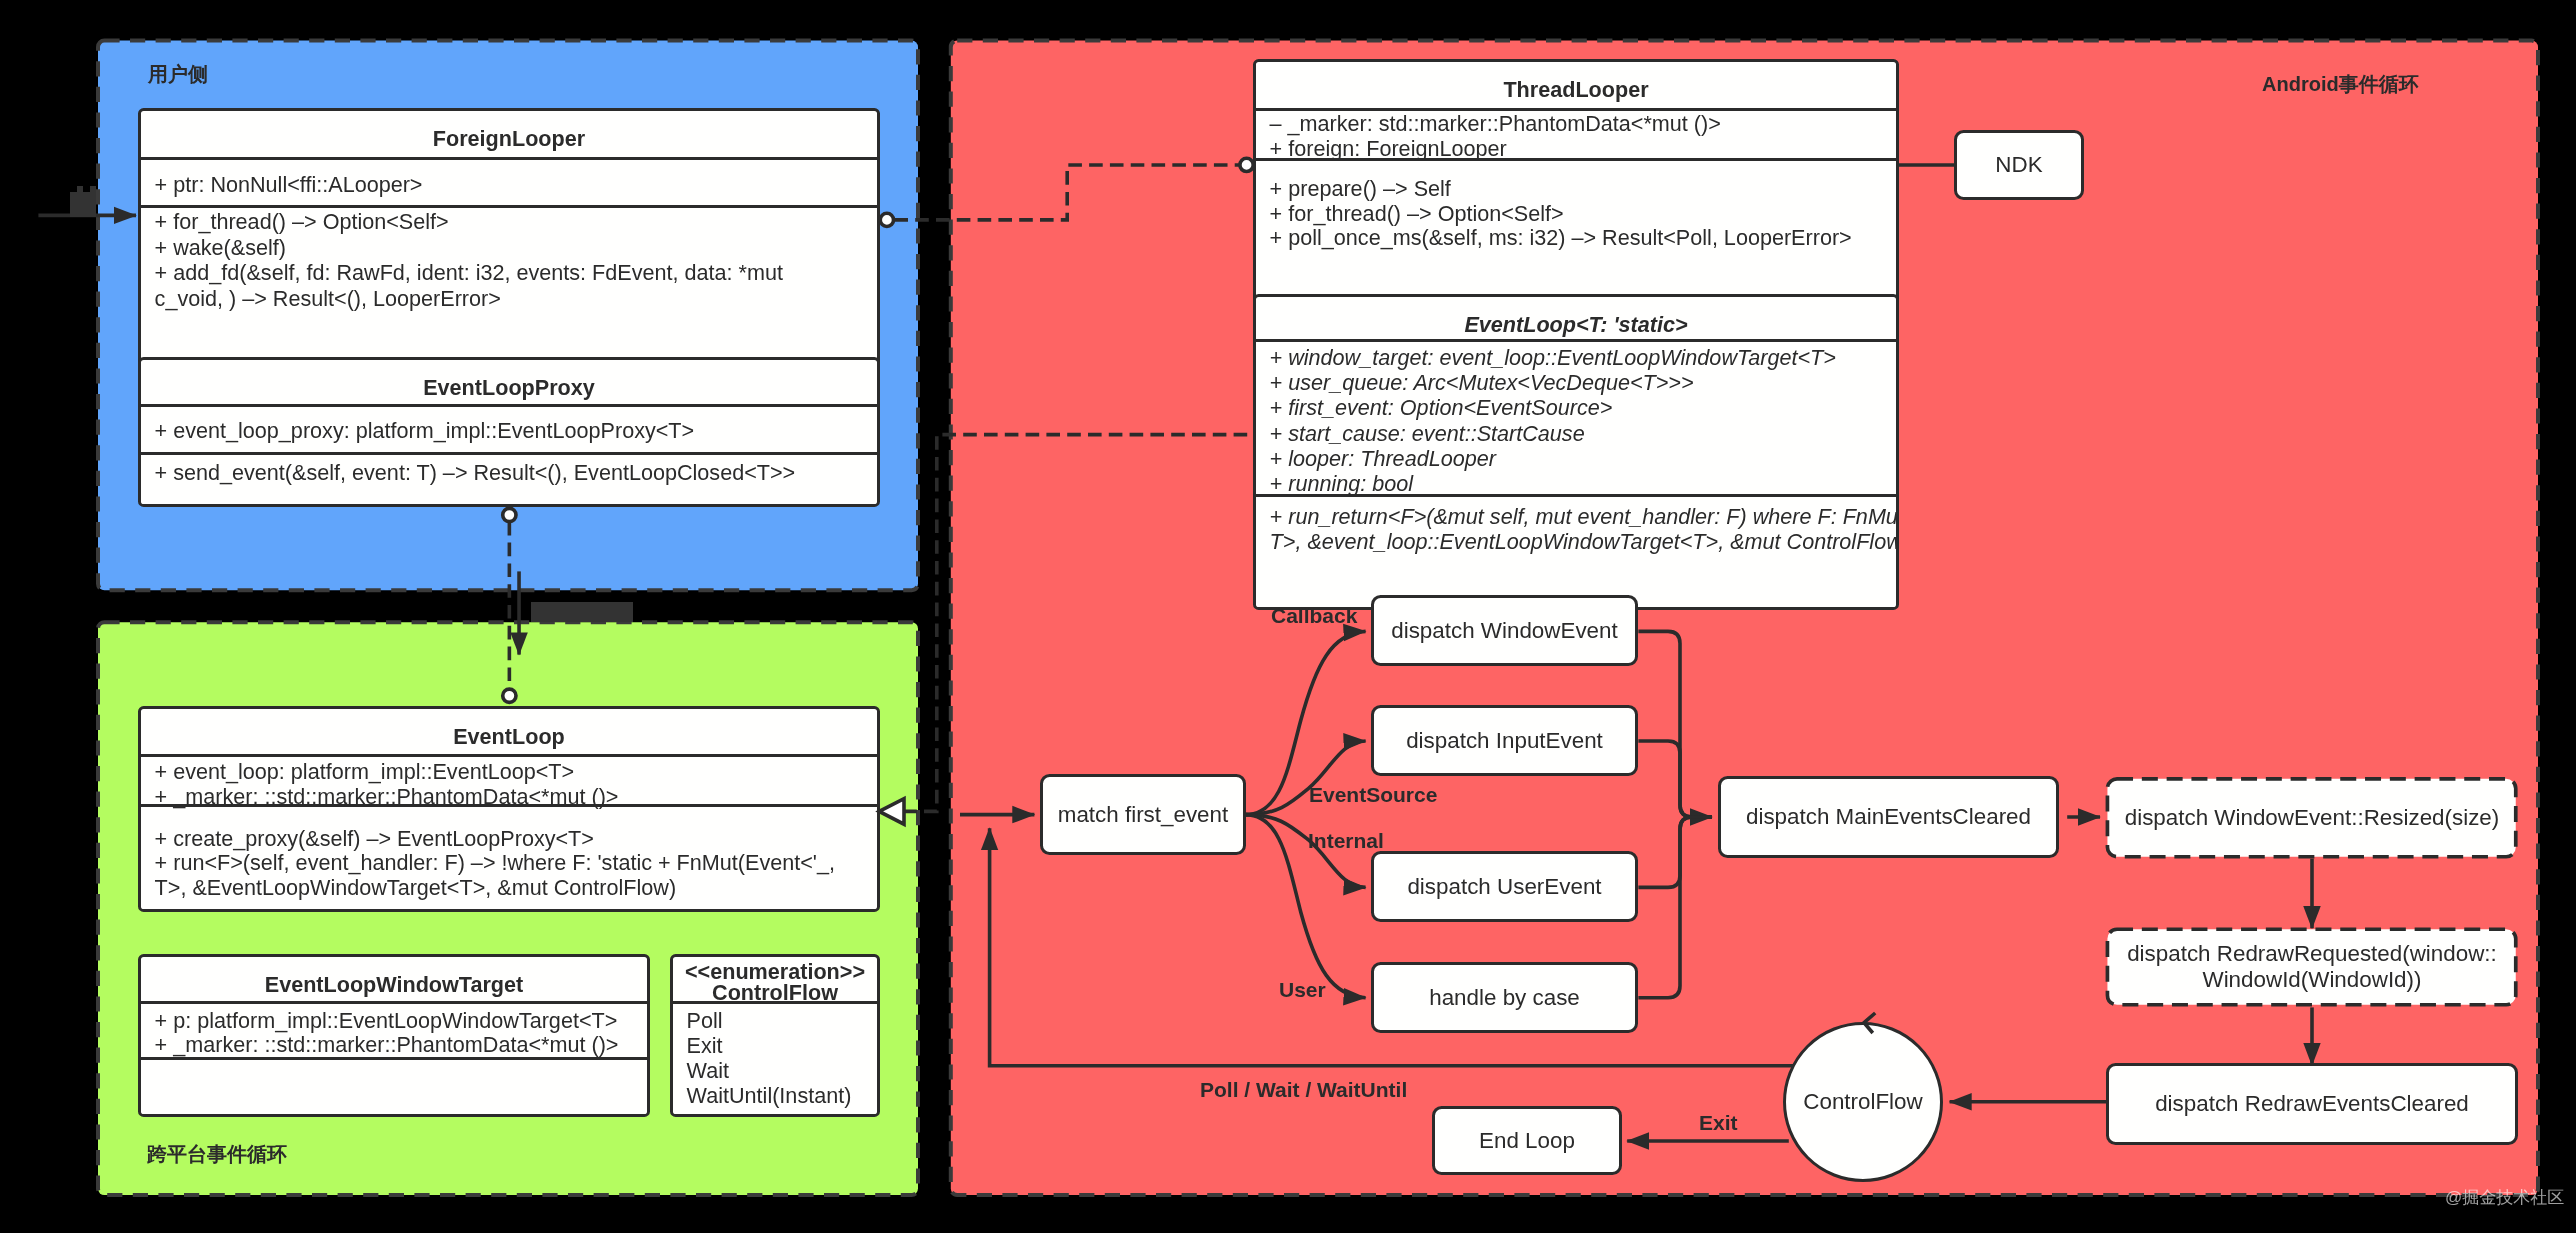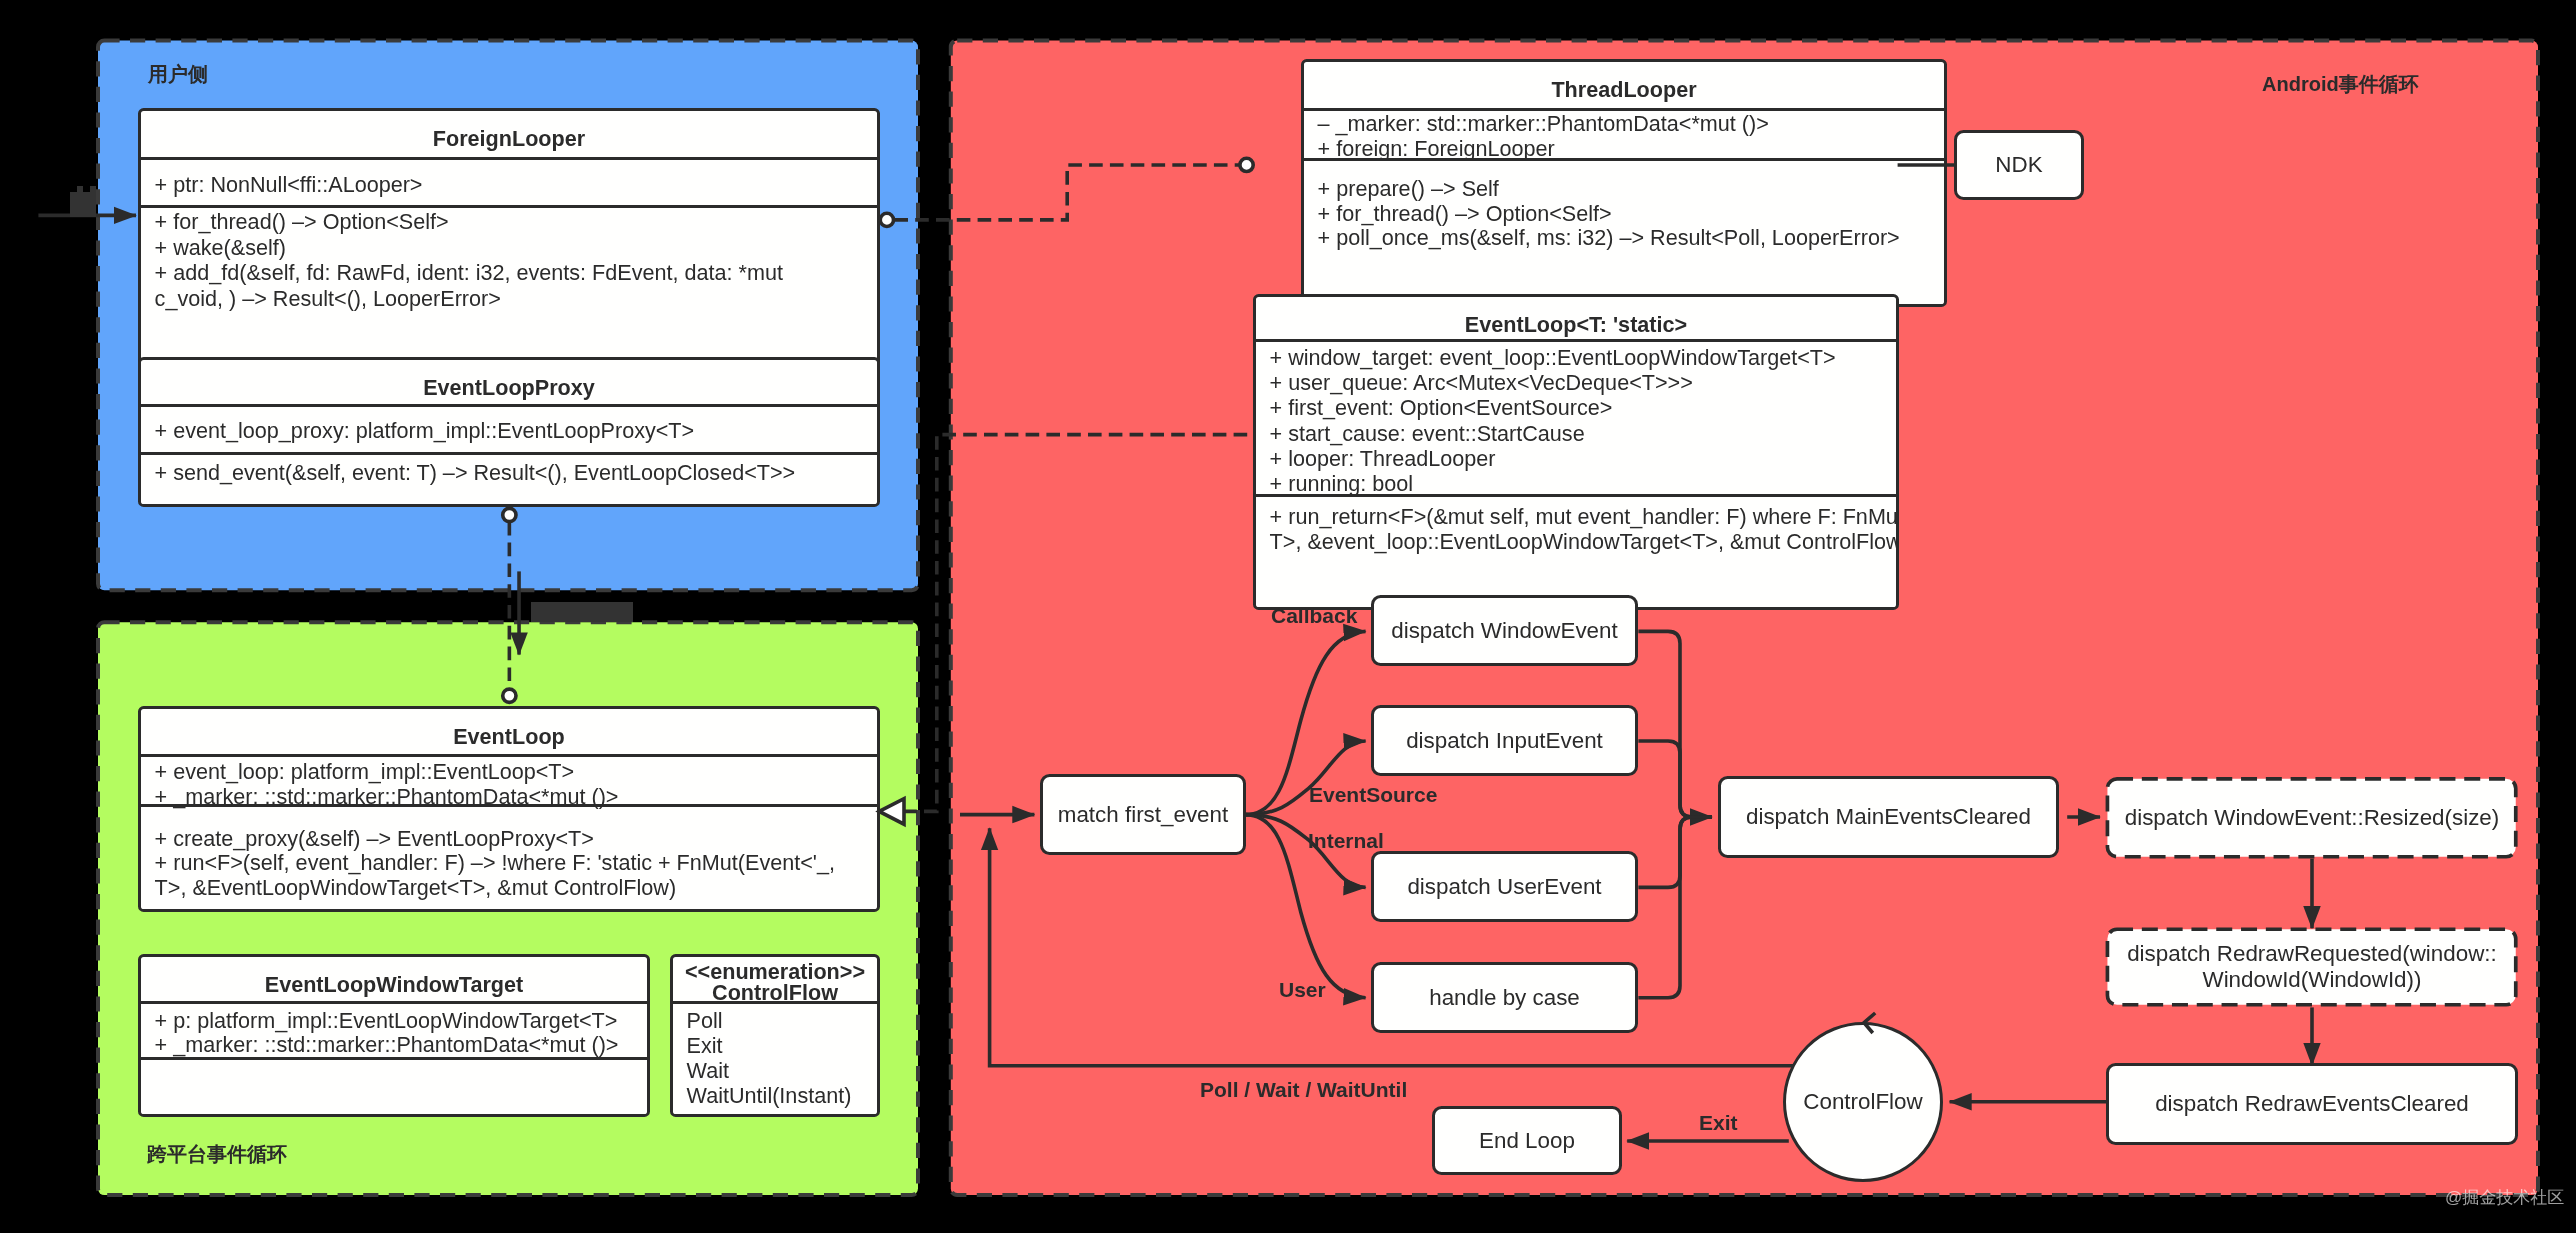--- a/index.html
+++ b/index.html
@@ -76,32 +76,32 @@
   <div class="cls" style="left:670px;top:954px;width:210px;height:163px;">
     <div class="hdr" style="top:1.8px;">&lt;&lt;enumeration&gt;&gt;</div>
     <div class="hdr" style="top:23.4px;">ControlFlow</div>
     <div class="sepline" style="top:44px;"></div>
     <div class="row" style="top:51px;">Poll</div>
     <div class="row" style="top:76px;">Exit</div>
     <div class="row" style="top:101px;">Wait</div>
     <div class="row" style="top:126px;">WaitUntil(Instant)</div>
   </div>
 
-  <div class="cls" style="left:1253px;top:59px;width:646px;height:248px;margin-left:48px;">
+  <div class="cls" style="left:1253px;top:59px;width:646px;height:248px;">
     <div class="hdr" style="top:14.6px;">ThreadLooper</div>
     <div class="sepline" style="top:46px;"></div>
     <div class="row" style="top:49px;">– _marker: std::marker::PhantomData&lt;*mut ()&gt;</div>
     <div class="row" style="top:74px;">+ foreign: ForeignLooper</div>
     <div class="sepline" style="top:96px;"></div>
     <div class="row" style="top:114px;">+ prepare() –&gt; Self</div>
     <div class="row" style="top:139px;">+ for_thread() –&gt; Option&lt;Self&gt;</div>
     <div class="row" style="top:163px;">+ poll_once_ms(&amp;self, ms: i32) –&gt; Result&lt;Poll, LooperError&gt;</div>
   </div>
 
-  <div class="cls" style="left:1253px;top:294px;width:646px;height:316px;">
+  <div class="cls" style="left:1253px;top:294px;width:646px;height:316px;font-style:italic;">
     <div class="hdr" style="top:14.6px;">EventLoop&lt;T: 'static&gt;</div>
     <div class="sepline" style="top:42px;"></div>
     <div class="row" style="top:48px;">+ window_target: event_loop::EventLoopWindowTarget&lt;T&gt;</div>
     <div class="row" style="top:73px;">+ user_queue: Arc&lt;Mutex&lt;VecDeque&lt;T&gt;&gt;&gt;</div>
     <div class="row" style="top:98px;">+ first_event: Option&lt;EventSource&gt;</div>
     <div class="row" style="top:124px;">+ start_cause: event::StartCause</div>
     <div class="row" style="top:149px;">+ looper: ThreadLooper</div>
     <div class="row" style="top:174px;">+ running: bool</div>
     <div class="sepline" style="top:197px;"></div>
     <div class="row" style="top:207px;">+ run_return&lt;F&gt;(&amp;mut self, mut event_handler: F) where F: FnMut(event::Event&lt;'_,</div>

